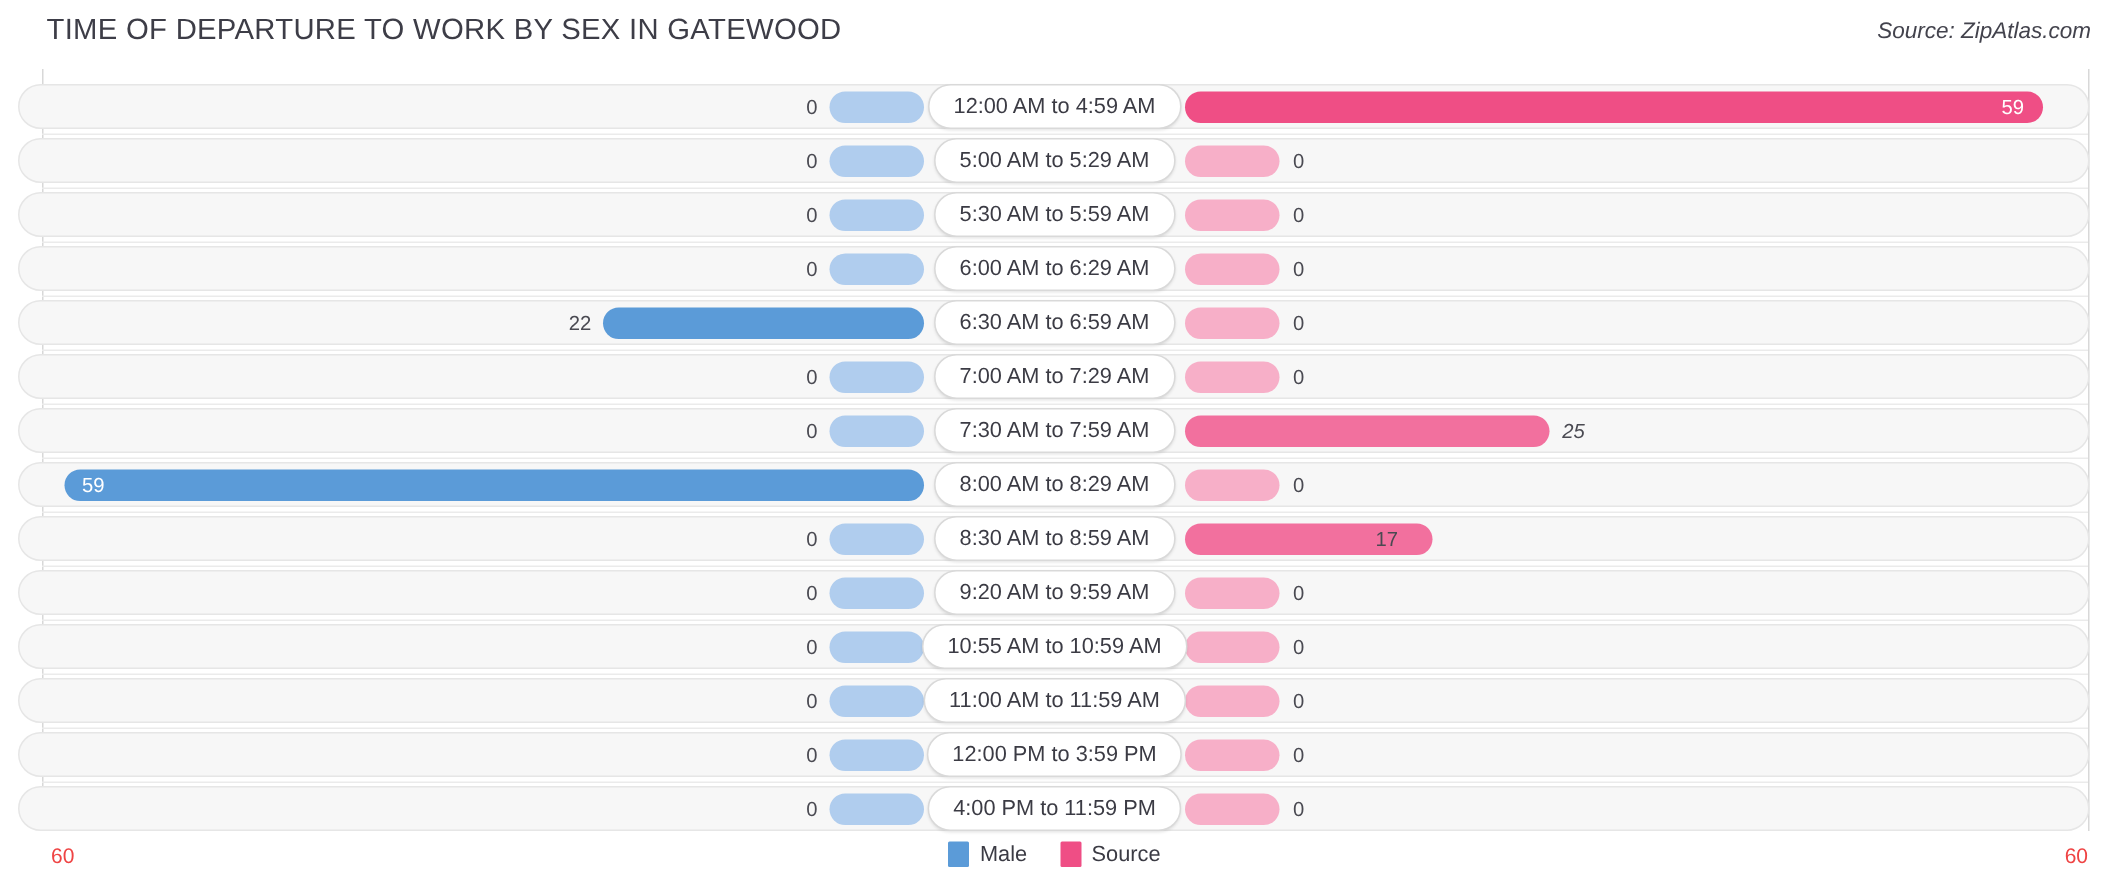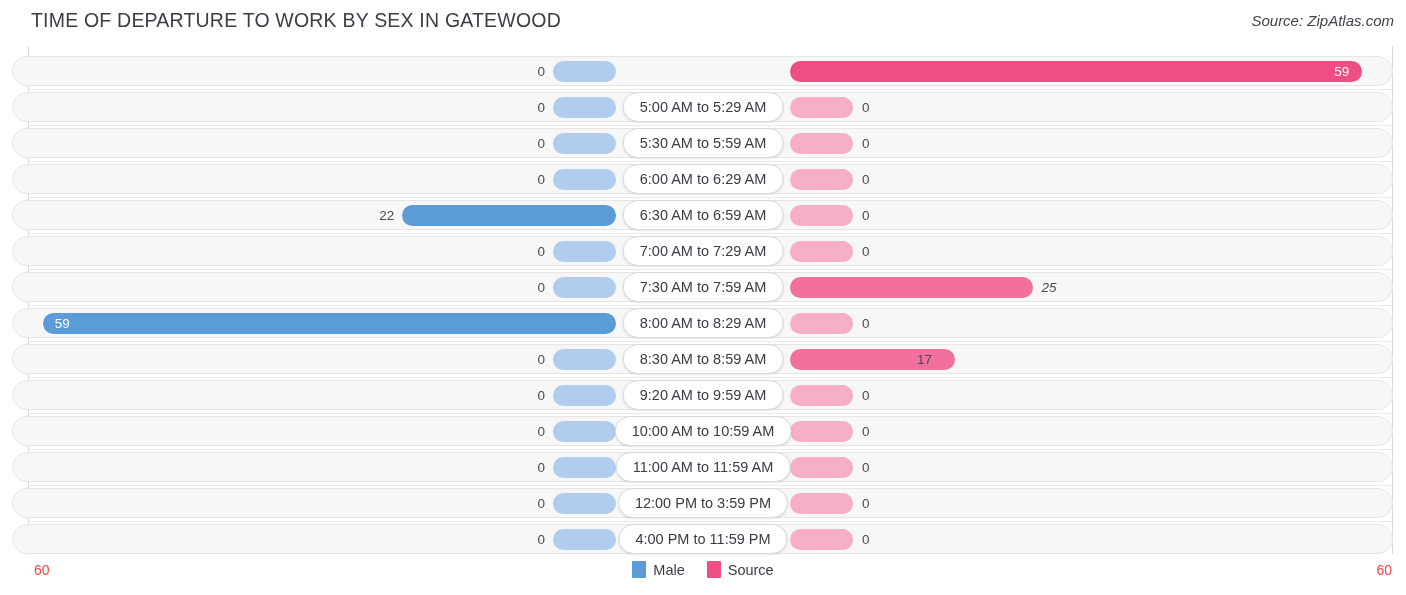--- a/index.html
+++ b/index.html
@@ -202,20 +202,23 @@
 
 <div class="plot" id="plot">
   <div class="axis-line left"></div>
   <div class="axis-line right"></div>
 <div class="row" style="top: 8px;">
       <div class="track"></div>
       <div class="bar male" style="left: 553px; width: 63px;"></div>
       <div class="val male" style="left: 0px; width: 545px;">0</div>
       <div class="bar female hi2" style="left: 790px; width: 572.3px;"></div>
       <div class="val female inside" style="left: 1334.3px;">59</div>
+      <div class="cat-pill">
+        <span>12:00 AM to 4:59 AM</span>
+      </div>
     </div>
     <div class="row-sep" style="top: 43px;"></div>
     <div class="row" style="top: 44px;">
       <div class="track"></div>
       <div class="bar male" style="left: 553px; width: 63px;"></div>
       <div class="val male" style="left: 0px; width: 545px;">0</div>
       <div class="bar female" style="left: 790px; width: 63px;"></div>
       <div class="val female" style="left: 862px;">0</div>
       <div class="cat-pill">
         <span>5:00 AM to 5:29 AM</span>
@@ -310,21 +313,21 @@
       </div>
     </div>
     <div class="row-sep" style="top: 367px;"></div>
     <div class="row" style="top: 368px;">
       <div class="track"></div>
       <div class="bar male" style="left: 553px; width: 63px;"></div>
       <div class="val male" style="left: 0px; width: 545px;">0</div>
       <div class="bar female" style="left: 790px; width: 63px;"></div>
       <div class="val female" style="left: 862px;">0</div>
       <div class="cat-pill">
-        <span>10:00 AM to 10:59 AM</span>
+        <span>10:55 AM to 10:59 AM</span>
       </div>
     </div>
     <div class="row-sep" style="top: 403px;"></div>
     <div class="row" style="top: 404px;">
       <div class="track"></div>
       <div class="bar male" style="left: 553px; width: 63px;"></div>
       <div class="val male" style="left: 0px; width: 545px;">0</div>
       <div class="bar female" style="left: 790px; width: 63px;"></div>
       <div class="val female" style="left: 862px;">0</div>
       <div class="cat-pill">

